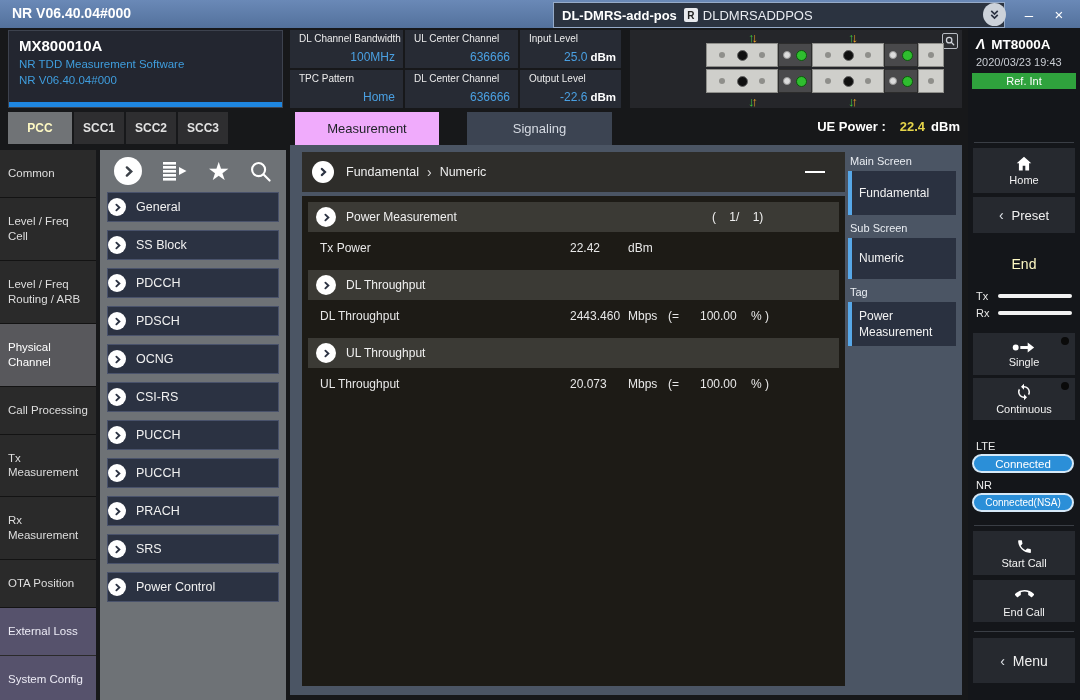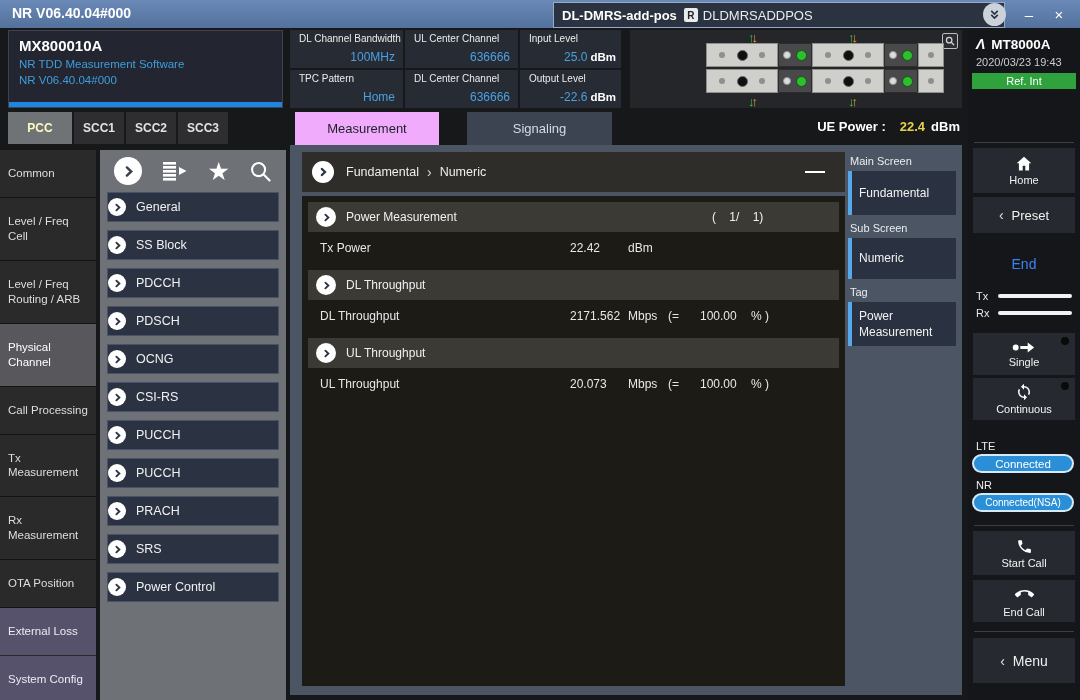--- a/index.html
+++ b/index.html
@@ -60,21 +60,21 @@
   .dev-date { position:absolute; left:8px; top:28px; font-size:11px; color:#c9cdd3; }
   .refbadge { position:absolute; left:4px; top:45px; width:104px; height:16px; background:#2fa23d;
     color:#fff; font-size:11px; display:flex; align-items:center; justify-content:center; }
   .rsep { position:absolute; left:6px; width:100px; height:1px; background:#3a3e45; }
   .rbtn { position:absolute; left:5px; width:102px; background:#26292f;
     display:flex; flex-direction:column; align-items:center; justify-content:center; gap:2px;
     color:#f0f0f0; }
   .rbtn .rlbl { font-size:11px; color:#f2f2f2;text-align:center; }
   .rbtn.rowbtn { flex-direction:row; gap:8px; font-size:13px; }
   .rchev { font-size:14px; color:#dfe3e8; }
-  .rend { position:absolute; left:0; top:228px; width:112px; text-align:center; font-size:14px; color:#3b82f6; }
+  .rend { position:absolute; left:0; top:228px; width:112px; text-align:center; font-size:14px; color:#fef9c3; }
   .lvlrow { position:absolute; left:8px; width:98px; height:12px; }
   .lvlrow .llbl { position:absolute; left:0; top:0; font-size:11px; color:#e8e8e8; }
   .lvlrow .lbar { position:absolute; left:22px; right:2px; top:4px; height:4px; background:#f2f2f2; border-radius:2px; }
   .ind-dot { position:absolute; top:4px; right:6px; width:8px; height:8px; border-radius:50%; background:#0a0a0a; }
   .ratlbl { position:absolute; left:8px; font-size:11px; color:#eee; }
   .pill { position:absolute; left:4px; width:102px; height:19px; border:2px solid #d6e9f8; border-radius:11px;
     background:#2b8fd8; color:#fff; display:flex; align-items:center; justify-content:center; }
   
   .ctab { position:absolute; top:112px; height:32px; display:flex; align-items:center; justify-content:center;
     font-size:12px; font-weight:bold; color:#e2e2e2; background:#2e2e30; }
@@ -498,21 +498,21 @@
         <div class="sect">
           <span class="chv" style="width:20px;height:20px;">
             <svg width="9" height="9" viewBox="0 0 24 24" fill="none" stroke="#2b3242" stroke-width="5" stroke-linecap="round">
                 <path d="M9 4.5l8 7.5-8 7.5"></path>
               </svg>
           </span>
           <span class="stitle">DL Throughput</span>
         </div>
         <div class="mrow">
           <span class="rlabel">DL Throughput</span>
-          <span class="cell v">2171.562</span>
+          <span class="cell v">2443.460</span>
           <span class="cell u">Mbps</span>
           <span class="cell eq">(=</span>
           <span class="cell pct">100.00</span>
           <span class="cell pc">% )</span>
         </div>
         <div class="gap8"></div>
 
         <div class="sect">
           <span class="chv" style="width:20px;height:20px;">
             <svg width="9" height="9" viewBox="0 0 24 24" fill="none" stroke="#2b3242" stroke-width="5" stroke-linecap="round">

